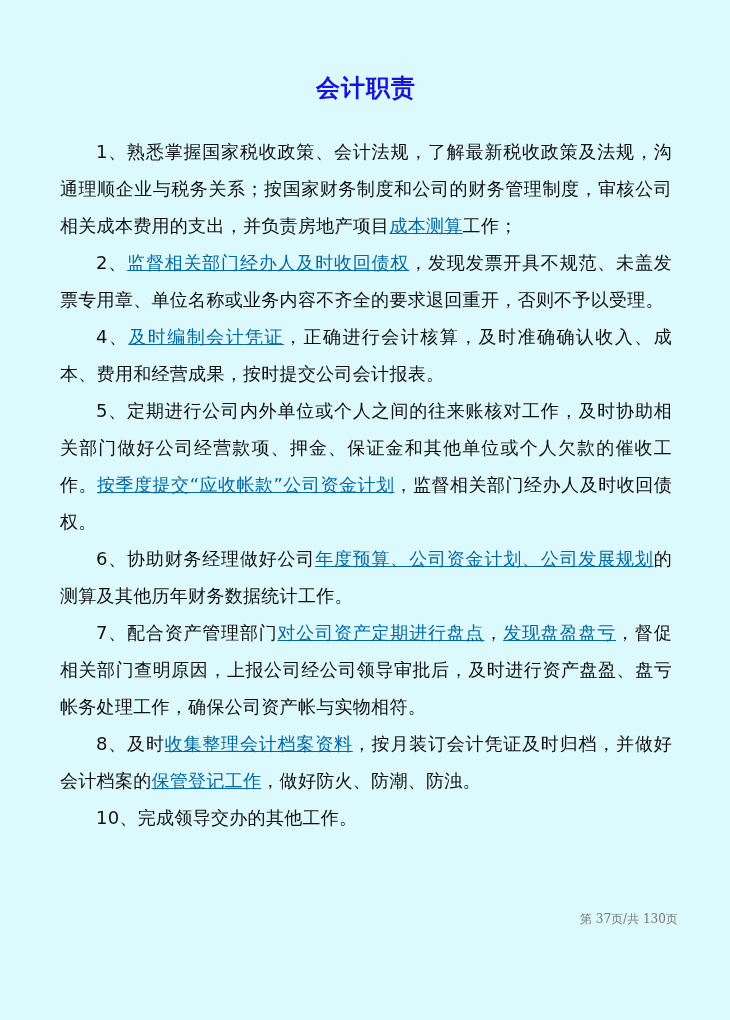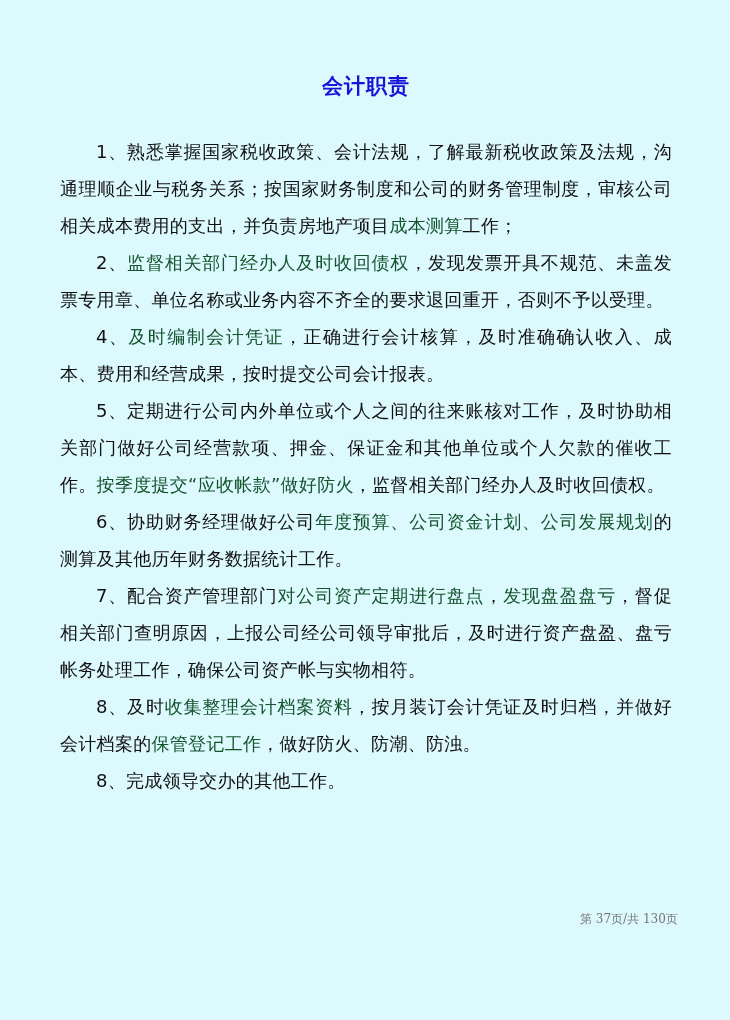--- a/index.html
+++ b/index.html
@@ -7,54 +7,54 @@
     width:730px; height:1020px;
     background:#dcf9fe;
     font-family:"DejaVu Sans", "Liberation Sans", sans-serif;
     color:#111;
     position:relative;
     overflow:hidden;
   }
   .page { position:absolute; left:60px; top:0; width:612px; }
   .title {
     position:absolute; left:0; width:612px; top:72px;
-    text-align:center; font-size:21px; font-weight:bold; color:#1a12d8;
+    text-align:center; font-size:24px; font-weight:bold; color:#1a12d8;
     letter-spacing:1px;
   }
   .content { position:absolute; left:0; top:133px; width:612px; }
   .para {
     margin:0; font-size:18px; line-height:37px;
     text-indent:36px; text-align:justify; letter-spacing:0.3px;
   }
-  .hl { color:#14532d; }
+  .hl { color:#0369a1;text-decoration:underline; }
   .footer {
     position:absolute; left:580px; top:911px;
     font-family:"DejaVu Serif", "Liberation Serif", serif;
     font-size:12px; color:#777;
   }
 </style>
 </head>
 <body>
 
 <div class="page">
   <div class="title">会计职责</div>
 
   <div class="content">
     <p class="para"><span>1、熟悉掌握国家税收政策、会计法规，了解最新税收政策及法规，沟通理顺企业与税务关系；按国家财务制度和公司的财务管理制度，审核公司相关成本费用的支出，并负责房地产项目</span><span class="hl">成本测算</span><span>工作；</span></p>
 
     <p class="para"><span>2、</span><span class="hl">监督相关部门经办人及时收回债权</span><span>，发现发票开具不规范、未盖发票专用章、单位名称或业务内容不齐全的要求退回重开，否则不予以受理。</span></p>
 
 
     <p class="para"><span>4、</span><span class="hl">及时编制会计凭证</span><span>，正确进行会计核算，及时准确确认收入、成本、费用和经营成果，按时提交公司会计报表。</span></p>
 
-    <p class="para"><span>5、定期进行公司内外单位或个人之间的往来账核对工作，及时协助相关部门做好公司经营款项、押金、保证金和其他单位或个人欠款的催收工作。</span><span class="hl">按季度提交“应收帐款”做好防火</span><span>，监督相关部门经办人及时收回债权。</span></p>
+    <p class="para"><span>5、定期进行公司内外单位或个人之间的往来账核对工作，及时协助相关部门做好公司经营款项、押金、保证金和其他单位或个人欠款的催收工作。</span><span class="hl">按季度提交“应收帐款”公司资金计划</span><span>，监督相关部门经办人及时收回债权。</span></p>
 
     <p class="para"><span>6、协助财务经理做好公司</span><span class="hl">年度预算、公司资金计划、公司发展规划</span><span>的测算及其他历年财务数据统计工作。</span></p>
 
     <p class="para"><span>7、配合资产管理部门</span><span class="hl">对公司资产定期进行盘点</span><span>，</span><span class="hl">发现盘盈盘亏</span><span>，督促相关部门查明原因，上报公司经公司领导审批后，及时进行资产盘盈、盘亏帐务处理工作，确保公司资产帐与实物相符。</span></p>
 
     <p class="para"><span>8、及时</span><span class="hl">收集整理会计档案资料</span><span>，按月装订会计凭证及时归档，并做好会计档案的</span><span class="hl">保管登记工作</span><span>，做好防火、防潮、防浊。</span></p>
 
-    <p class="para"><span>8、完成领导交办的其他工作。</span></p>
+    <p class="para"><span>10、完成领导交办的其他工作。</span></p>
   </div>
 </div>
 
 <div class="footer">第 37页/共 130页</div>
 
 </body></html>

